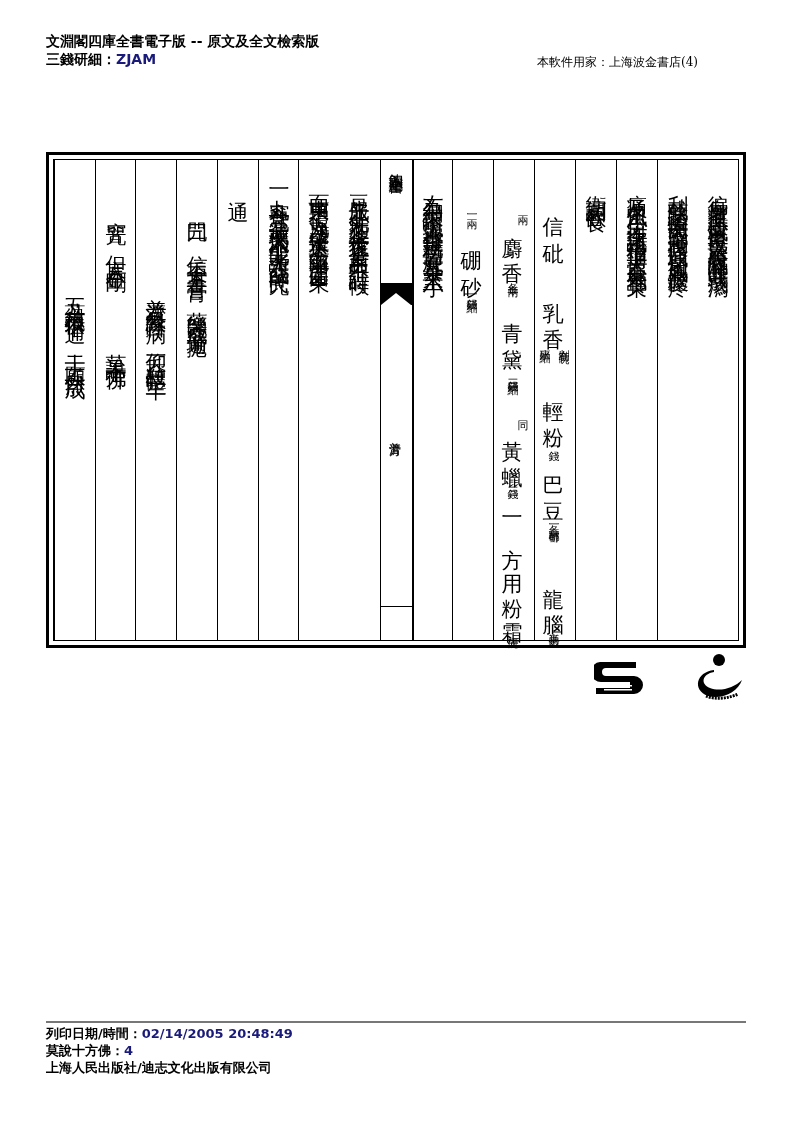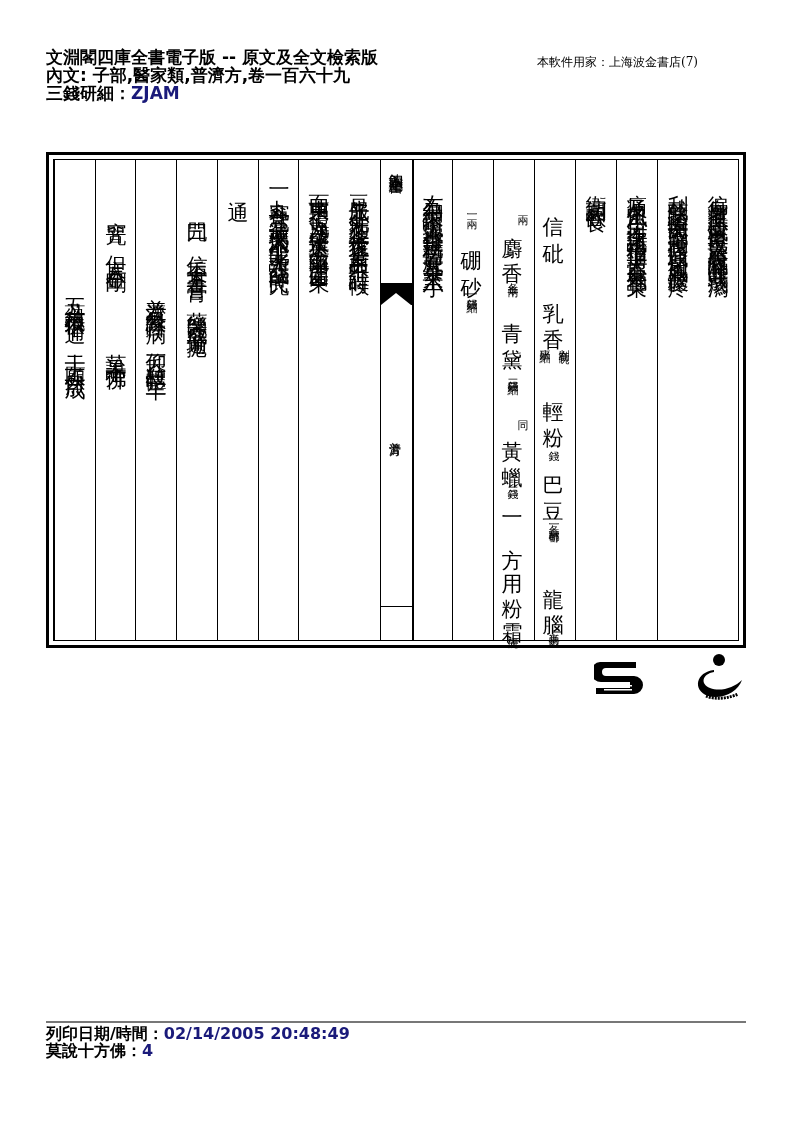--- a/index.html
+++ b/index.html
@@ -1,20 +1,20 @@
 <!DOCTYPE html>
 <html><head>
 <meta charset="utf-8">
 <style>
   html, body { margin:0; padding:0; background:#ffffff; }
   body { width:793px; height:1122px; position:relative; overflow:hidden;
          font-family:"DejaVu Serif", "Liberation Serif", serif; color:#000; }
 
-  .hdr-left { position:absolute; left:46px; top:48px; font-family:"DejaVu Sans","Liberation Sans",sans-serif;
-              font-weight:bold; font-size:17px; line-height:18px; }
+  .hdr-left { position:absolute; left:46px; top:32px; font-family:"DejaVu Sans","Liberation Sans",sans-serif;
+              font-weight:bold; font-size:14px; line-height:18px; }
   .hdr-left .latin { color:#1a1a7a; }
   .hdr-right { position:absolute; left:537px; top:48px; font-size:12px; line-height:28px;
                font-family:"DejaVu Serif","Liberation Serif",serif; }
 
   .frame-outer { position:absolute; left:46px; top:152px; width:700px; height:496px;
                  border:3px solid #000; box-sizing:border-box; }
   .frame-inner { position:absolute; left:53px; top:159px; width:686px; height:482px;
                  border:1px solid #000; box-sizing:border-box; }
 
   .col { position:absolute; top:160px; height:480px; box-sizing:border-box;
@@ -35,37 +35,34 @@
                             border-bottom:12px solid #fff; }
   .center-col .book { position:absolute; left:4px; top:272px; writing-mode:vertical-rl;
                       text-orientation:upright; font-size:12px; letter-spacing:1px; line-height:20px; }
   .center-col .line { position:absolute; left:0; top:446px; width:31px; border-top:1px solid #000; }
 
   .logo1 { position:absolute; left:594px; top:660px; width:50px; height:36px; }
   .logo2 { position:absolute; left:686px; top:652px; width:60px; height:50px; }
 
   .foot-rule { position:absolute; left:46px; top:1021px; width:700px; border-top:2px solid #777; }
   .foot { position:absolute; left:46px; top:1025px; font-family:"DejaVu Sans","Liberation Sans",sans-serif;
-          font-weight:bold; font-size:16px; line-height:17px; }
+          font-weight:bold; font-size:13px; line-height:17px; }
   .foot .latin { color:#1a1a7a; }
 </style>
 </head>
 <body>
 
 <div class="hdr-left">
   <div>文淵閣四庫全書電子版 -- 原文及全文檢索版</div>
   <div>
-    <span>內文: </span><span>子部,醫家類,普濟方,卷一百六十九</span>
-  </div>
-  <div>
     <span>三錢研細：</span><span class="latin">ZJAM</span>
   </div>
 </div>
 <div class="hdr-right">
-  <div>本軟件用家：上海波金書店(7)</div>
+  <div>本軟件用家：上海波金書店(4)</div>
 </div>
 
 <div class="frame-outer"></div>
 <div class="frame-inner"></div>
 
 <div class="col first" style="left:698px;width:40px;">
   <div class="vtext" style="left:8px;top:18px;">徧身癰疽悪瘡或瘡毒已入於裏腹滿嘔吐或成瀉</div>
 </div>
 <div class="col" style="left:657px;width:41px;">
   <div class="vtext" style="left:8px;top:18px;">利或除悪瘡瘜肉或下利腹痛或一切風氣肢體疼</div>
@@ -171,13 +168,14 @@
 </svg>
 
 <div class="foot-rule"></div>
 <div class="foot">
   <div>
     <span>列印日期/時間：</span><span class="latin">02/14/2005 20:48:49</span>
   </div>
   <div>
     <span>莫說十方佛：</span><span class="latin">4</span>
   </div>
+  <div>上海人民出版社/迪志文化出版有限公司</div>
 </div>
 
 </body></html>

